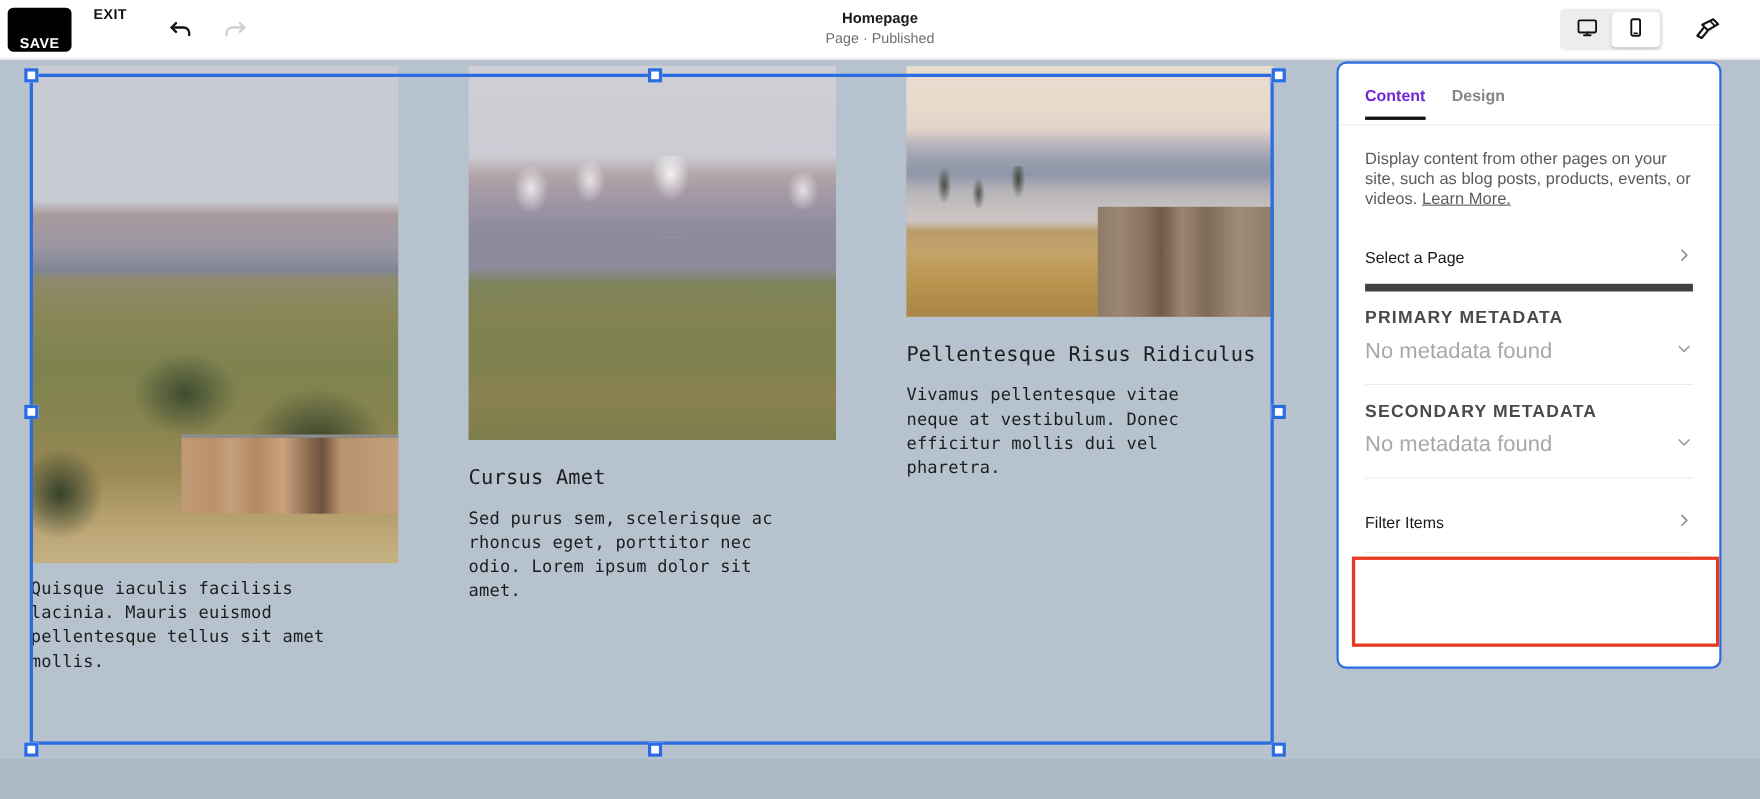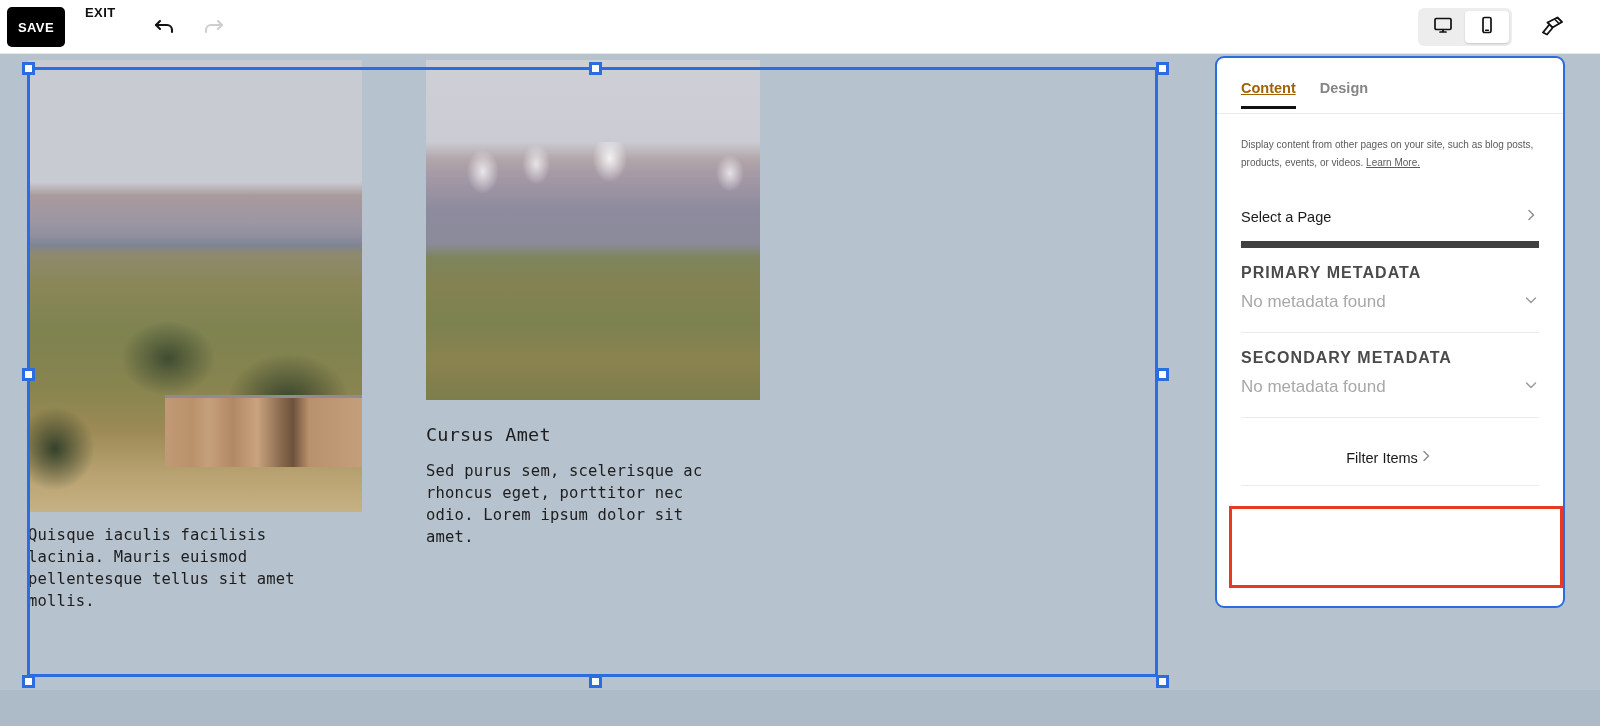--- a/index.html
+++ b/index.html
@@ -25,21 +25,21 @@
   .save-btn {
     position: absolute;
     left: 7px; top: 7px;
     width: 58px; height: 40px;
     background: #000000;
     color: #ffffff;
     border-radius: 5px;
     font-size: 13px;
     font-weight: bold;
     letter-spacing: .4px;
-    display: flex; align-items: center; justify-content: center;
+    display: flex; align-items: flex-end; justify-content: center;
     cursor: pointer;
     user-select: none;
   }
   .exit-btn {
     position: absolute;
     left: 85px; top: 5px;
     font-size: 13px;
     font-weight: bold;
     letter-spacing: .4px;
     color: #111111;
@@ -190,34 +190,34 @@
     border-bottom: 1px solid #ebebeb;
   }
   .tab {
     font-size: 14.5px;
     color: #858585;
     padding-bottom: 13px;
     cursor: pointer;
     position: relative;
     font-weight: bold;
   }
-  .tab.active { color: #a16207; font-weight: bold; text-decoration: underline; }
+  .tab.active { color: #6d28d9; font-weight: bold; }
   .tab.active::after {
     content: "";
     position: absolute;
     left: 0; right: 0; bottom: 0;
     height: 3px;
     background: #111111;
   }
 
   .panel-body { padding: 0 24px; }
 
   .desc {
     margin-top: 22px;
-    font-size: 10px;
+    font-size: 15px;
     line-height: 17.8px;
     color: #5b5b5b;
   }
   .learn-more {
     color: #5b5b5b;
     text-decoration: underline;
     cursor: pointer;
   }
 
   .row {
@@ -238,36 +238,36 @@
     letter-spacing: 1.05px;
     color: #4a4a4a;
   }
   .meta-select {
     height: 40px;
     display: flex;
     align-items: center;
     justify-content: space-between;
     cursor: pointer;
   }
-  .meta-value { font-size: 17px; color: #a8a8a8; }
+  .meta-value { font-size: 20px; color: #a8a8a8; }
 
   .filter-highlight {
     position: absolute;
     left: 12px; top: 448px;
     width: 334px; height: 82px;
     border: 3px solid #e63a21;
     z-index: 5;
     pointer-events: none;
   }
   .filter-row {
     margin-top: 14px;
     height: 54px;
     display: flex;
     align-items: center;
-    justify-content: center;
+    justify-content: space-between;
     border-bottom: 1px solid #ebebeb;
     cursor: pointer;
   }
 
   .chev { display: block; }
 
   
   .ph1 {
     background:
       radial-gradient(ellipse 30% 18% at 78% 76%, rgba(44,58,38,.92) 0%, rgba(44,58,38,0) 62%),
@@ -362,20 +362,24 @@
 
   <div class="redo-btn">
     <span>
       <svg width="26" height="26" viewBox="0 0 26 26" fill="none">
         <path d="M18 9 L22 13 L18 17" stroke="#cfcfcf" stroke-width="2.1" stroke-linecap="round" stroke-linejoin="round"></path>
         <path d="M22 13 H11 a5 5 0 0 0 -5 5 v2" stroke="#cfcfcf" stroke-width="2.1" stroke-linecap="round" fill="none"></path>
       </svg>
     </span>
   </div>
 
+  <div class="title-block">
+    <div class="title-main">Homepage</div>
+    <div class="title-sub">Page · Published</div>
+  </div>
 
   <div class="device-toggle">
     <div class="device-opt">
       <span>
         <svg width="20" height="20" viewBox="0 0 20 20" fill="none">
           <rect x="2" y="3.5" width="16" height="11" rx="1.3" stroke="#111" stroke-width="1.7"></rect>
           <path d="M10 14.5 V17 M7 17 H13" stroke="#111" stroke-width="1.7" stroke-linecap="round"></path>
         </svg>
       </span>
     </div>
@@ -418,20 +422,32 @@
       <div class="photo ph2">
         <div class="ph2-peaks"></div>
       </div>
       <div class="card-title">Cursus Amet</div>
       <div class="card-body">Sed purus sem, scelerisque ac
 rhoncus eget, porttitor nec
 odio. Lorem ipsum dolor sit
 amet.</div>
     </div>
 
+    <div class="col col-3">
+      <div class="photo ph3">
+        <div class="ph3-trees"></div>
+        <div class="ph3-cabin"></div>
+      </div>
+      <div class="card-title">Pellentesque Risus
+Ridiculus</div>
+      <div class="card-body">Vivamus pellentesque vitae
+neque at vestibulum. Donec
+efficitur mollis dui vel
+pharetra.</div>
+    </div>
 
   </div>
 
   <div class="bottom-strip"></div>
 
   <div class="sel-frame">
     <div class="handle h-tl"></div>
     <div class="handle h-tm"></div>
     <div class="handle h-tr"></div>
     <div class="handle h-ml"></div>

